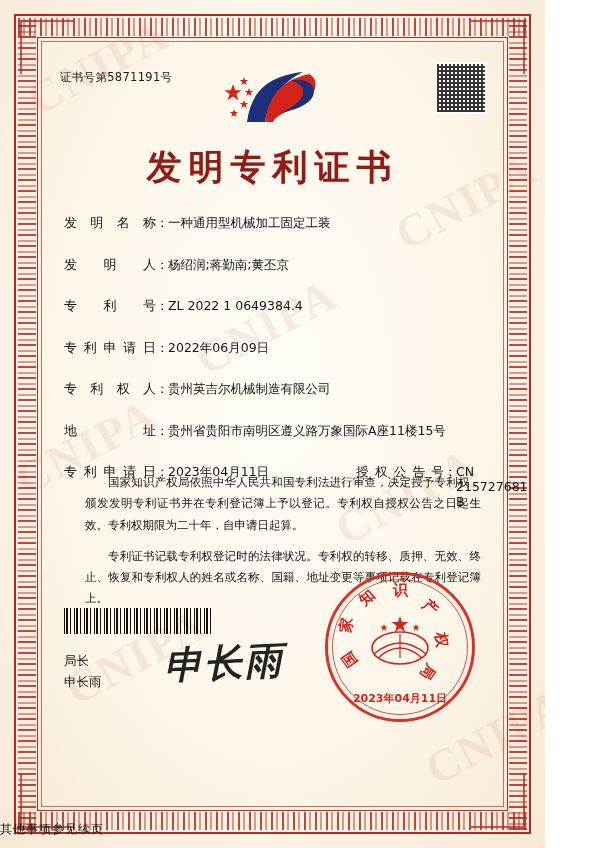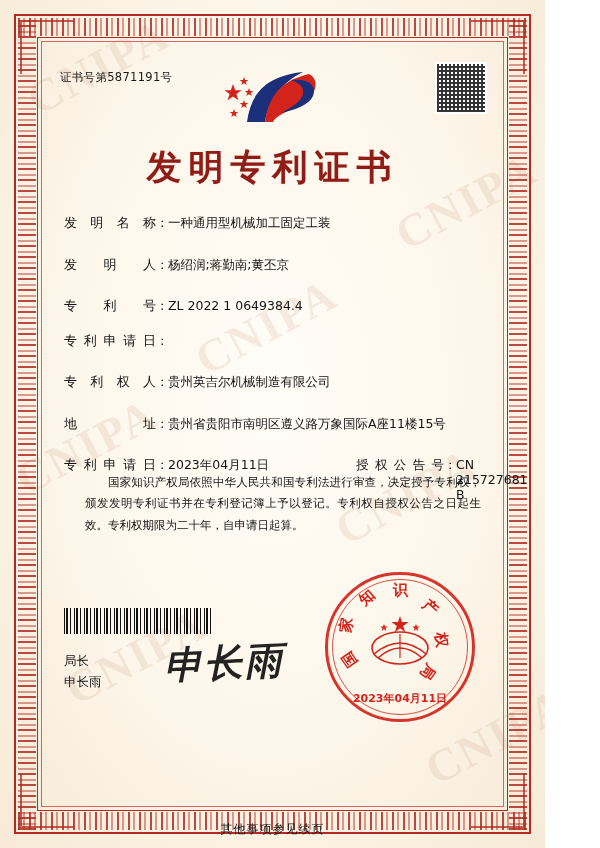--- a/index.html
+++ b/index.html
@@ -299,21 +299,21 @@
     position: absolute;
     left: 0; right: 0; bottom: 14px;
     text-align: center;
     font-size: 11px;
     color: #141414;
   }
 
   .footer-note {
     position: absolute;
     left: 0; right: 0; bottom: 10px;
-    text-align: center;
+    text-align: left;
     font-size: 12px;
     color: #141414;
     letter-spacing: 1px;
   }
 </style>
 </head>
 <body>
 
 <div class="page">
 
@@ -374,20 +374,21 @@
           <div class="field-value">杨绍润;蒋勤南;黄丕京</div>
         </div>
         <div class="field-row">
           <div class="field-label">专利号</div>
           <div class="field-colon">：</div>
           <div class="field-value">ZL 2022 1 0649384.4</div>
         </div>
         <div class="field-row">
           <div class="field-label">专利申请日</div>
           <div class="field-colon">：</div>
+          <div class="field-value">2022年06月09日</div>
         </div>
         <div class="field-row">
           <div class="field-label">专利权人</div>
           <div class="field-colon">：</div>
           <div class="field-value">贵州英吉尔机械制造有限公司</div>
         </div>
         <div class="field-row">
           <div class="field-label">地址</div>
           <div class="field-colon">：</div>
           <div class="field-value">贵州省贵阳市南明区遵义路万象国际A座11楼15号</div>
@@ -397,20 +398,21 @@
           <div class="field-colon">：</div>
           <div class="field-value">2023年04月11日</div>
           <div class="field-label2">授权公告号</div>
           <div class="field-colon">：</div>
           <div class="field-value2">CN 215727681 B</div>
         </div>
       </div>
 
     <div class="paragraphs" id="paragraphs">
         <p>国家知识产权局依照中华人民共和国专利法进行审查，决定授予专利权，颁发发明专利证书并在专利登记簿上予以登记。专利权自授权公告之日起生效。专利权期限为二十年，自申请日起算。</p>
+        <p>专利证书记载专利权登记时的法律状况。专利权的转移、质押、无效、终止、恢复和专利权人的姓名或名称、国籍、地址变更等事项记载在专利登记簿上。</p>
       </div>
 
     <div class="barcode"></div>
 
     <div class="signature-script">申长雨</div>
 
     <div class="signature-block">
       <div>局长</div>
       <div>申长雨</div>
     </div>

